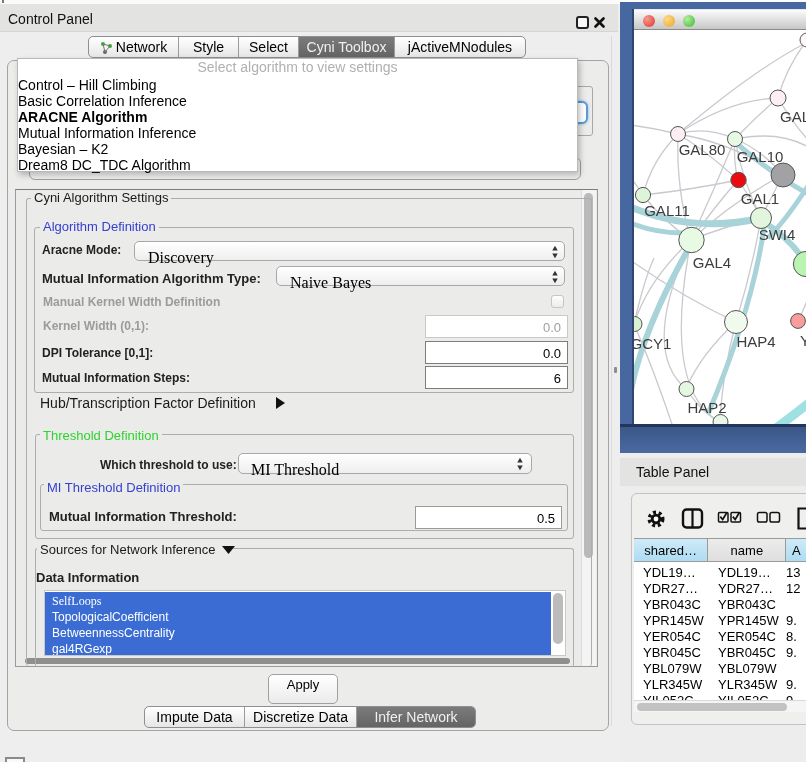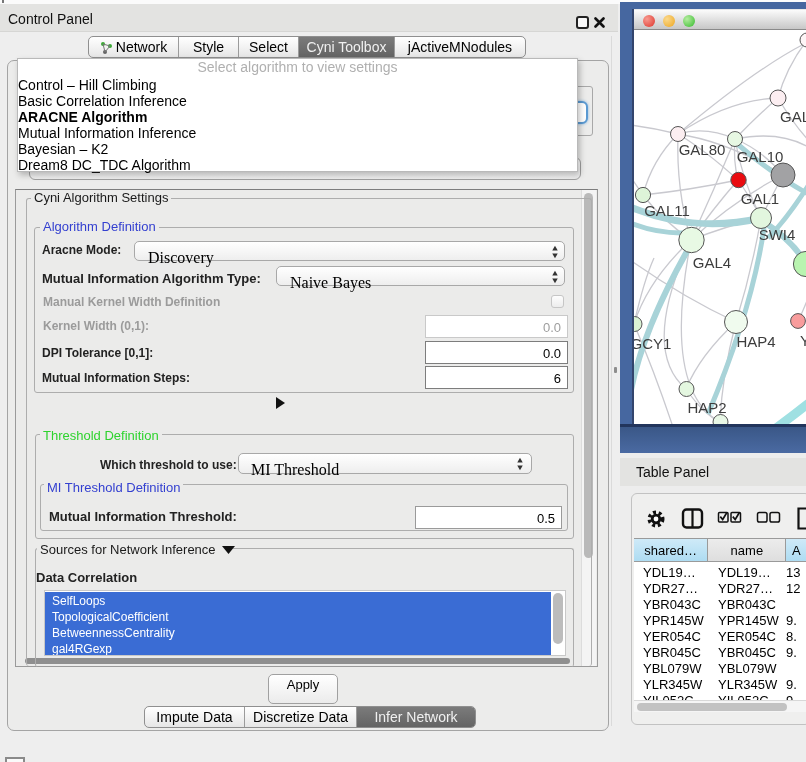--- a/index.html
+++ b/index.html
@@ -172,20 +172,21 @@
       <span class="v dis">0.0</span>
     </div>
   <div class="lab" style="left:42px; top:346px;">DPI Tolerance [0,1]:</div>
   <div class="tf en" style="left:425px; top:341px; width:143px;">
       <span class="v">0.0</span>
     </div>
   <div class="lab" style="left:42px; top:371px;">Mutual Information Steps:</div>
   <div class="tf en" style="left:425px; top:366px; width:143px;">
       <span class="v">6</span>
     </div>
+  <div class="plain" style="left:40px; top:395px; font-size:14px; font-weight:normal;">Hub/Transcription Factor Definition</div>
   <svg style="position:absolute; left:274px; top:396px;" width="12" height="14" viewBox="0 0 12 14">
       <path d="M2 1 L11 7 L2 13 Z" fill="#111"></path>
     </svg>
   <div class="grp" style="left:35px; top:434px; width:539px; height:105px;"></div>
   <div class="grp-lab" style="left:40px; top:428px; color:#2ed32e; position:absolute;text-align:center;">Threshold Definition</div>
   <div class="lab" style="left:100px; top:458px;">Which threshold to use:</div>
   <div class="combo" style="left:238px; top:453px; width:294px; height:21px;">
       <span class="ct" style="left:12px;">MI Threshold</span>
     <svg class="ar" style="right:7px;" viewBox="0 0 9 18">
         <path d="M4.5 1 L8 7 L1 7 Z" fill="#333"></path>
@@ -196,24 +197,24 @@
   <div class="grp-lab" style="left:44px; top:480px; color:#3440d0; position:absolute;">MI Threshold Definition</div>
   <div class="lab" style="left:49px; top:509px; font-size:13px;">Mutual Information Threshold:</div>
   <div class="tf" style="left:415px; top:506px; width:147px; border-color:#9a9a9a;">
       <span class="v">0.5</span>
     </div>
   <div class="grp" style="left:35px; top:548px; width:539px; height:119px; border-bottom:none;"></div>
   <div class="grp-lab" style="left:37px; top:542px; color:#1a1a1a; position:absolute; font-size:13px; font-weight:normal;">Sources for Network Inference &nbsp;&nbsp;&nbsp;</div>
   <svg style="position:absolute; left:221px; top:545px;" width="15" height="10" viewBox="0 0 15 10">
       <path d="M1 1 L14 1 L7.5 9 Z" fill="#111"></path>
     </svg>
-  <div class="lab" style="left:36px; top:570px; font-size:13px;">Data Correlation</div>
+  <div class="lab" style="left:36px; top:570px; font-size:13px;">Data Information</div>
   <div id="dlist">
     <div class="bluebox"></div>
-    <div class="li" style="top:3px;">SelfLoops</div>
+    <div class="li" style="top:3px;font-family:Liberation Serif, serif;">SelfLoops</div>
     <div class="li" style="top:19px;">TopologicalCoefficient</div>
     <div class="li" style="top:35px;">BetweennessCentrality</div>
     <div class="li" style="top:51px;">gal4RGexp</div>
     <div class="lt"></div>
   </div>
   <div id="apply">Apply</div>
   <div class="seg" id="tabs-bot">
     <div class="s" style="width:100px; padding:0;">Impute Data</div>
     <div class="s" style="width:112px; padding:0;">Discretize Data</div>
     <div class="s sel" style="width:118px; padding:0;">Infer Network</div>

